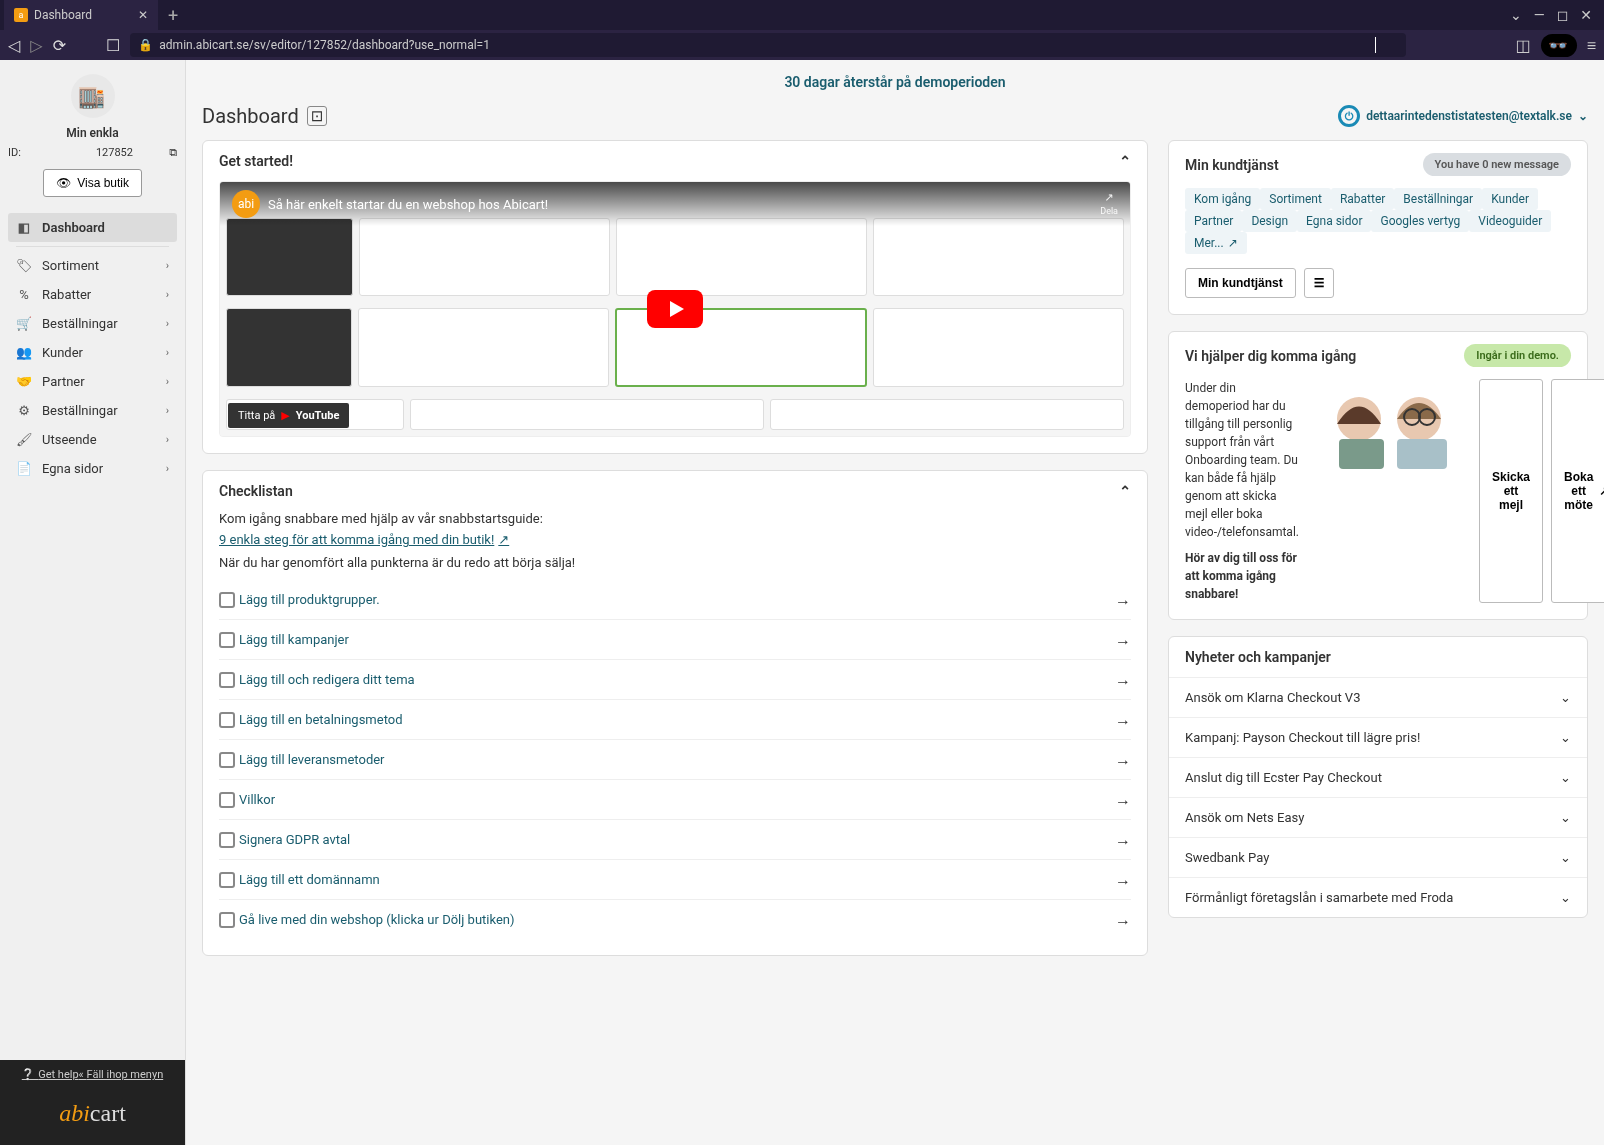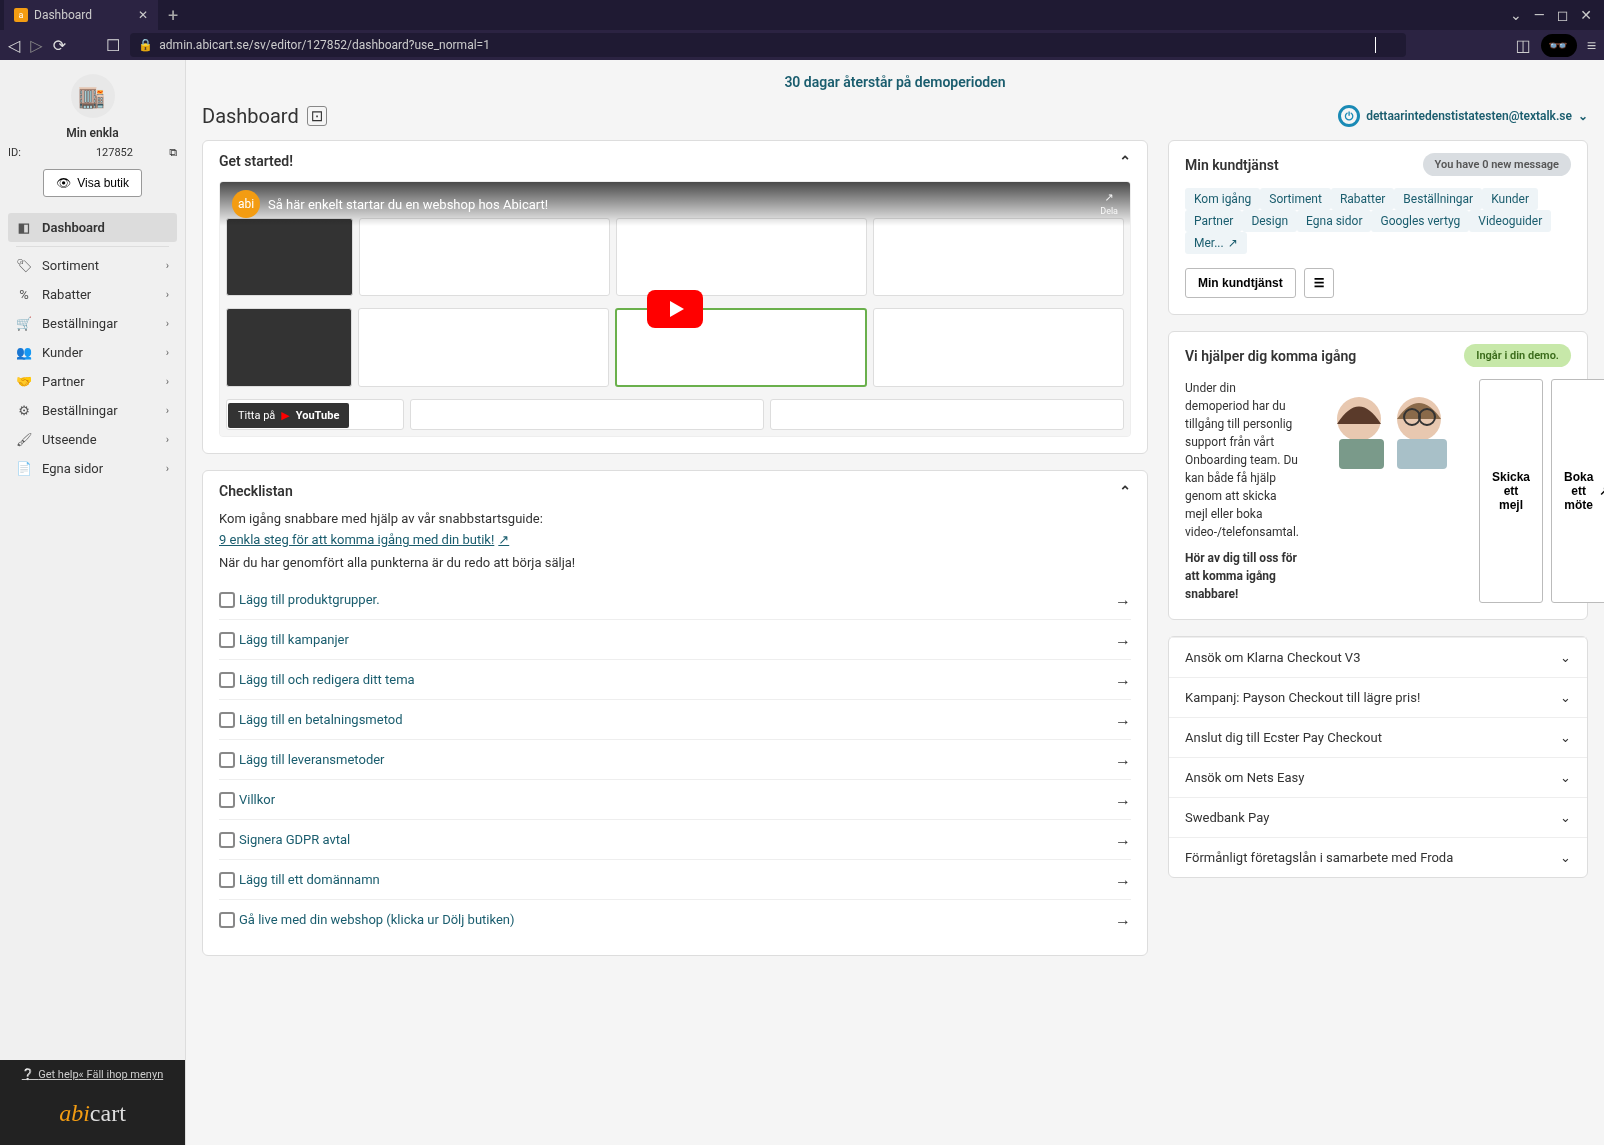--- a/index.html
+++ b/index.html
@@ -402,20 +402,23 @@
                   </button>
                 <button class="outline-btn">
                   <span>Boka ett möte</span>
                     <span>↗</span>
                 </button>
               </div>
             </div>
           </div>
 
           <div class="card">
+            <div class="card-header">
+              <span>Nyheter och kampanjer</span>
+            </div>
             <div id="news-items">
                 <div class="accordion-item">
                   <span>Ansök om Klarna Checkout V3</span>
     <span class="chev">⌄</span>
                 </div>
                 <div class="accordion-item">
                   <span>Kampanj: Payson Checkout till lägre pris!</span>
     <span class="chev">⌄</span>
                 </div>
                 <div class="accordion-item">

